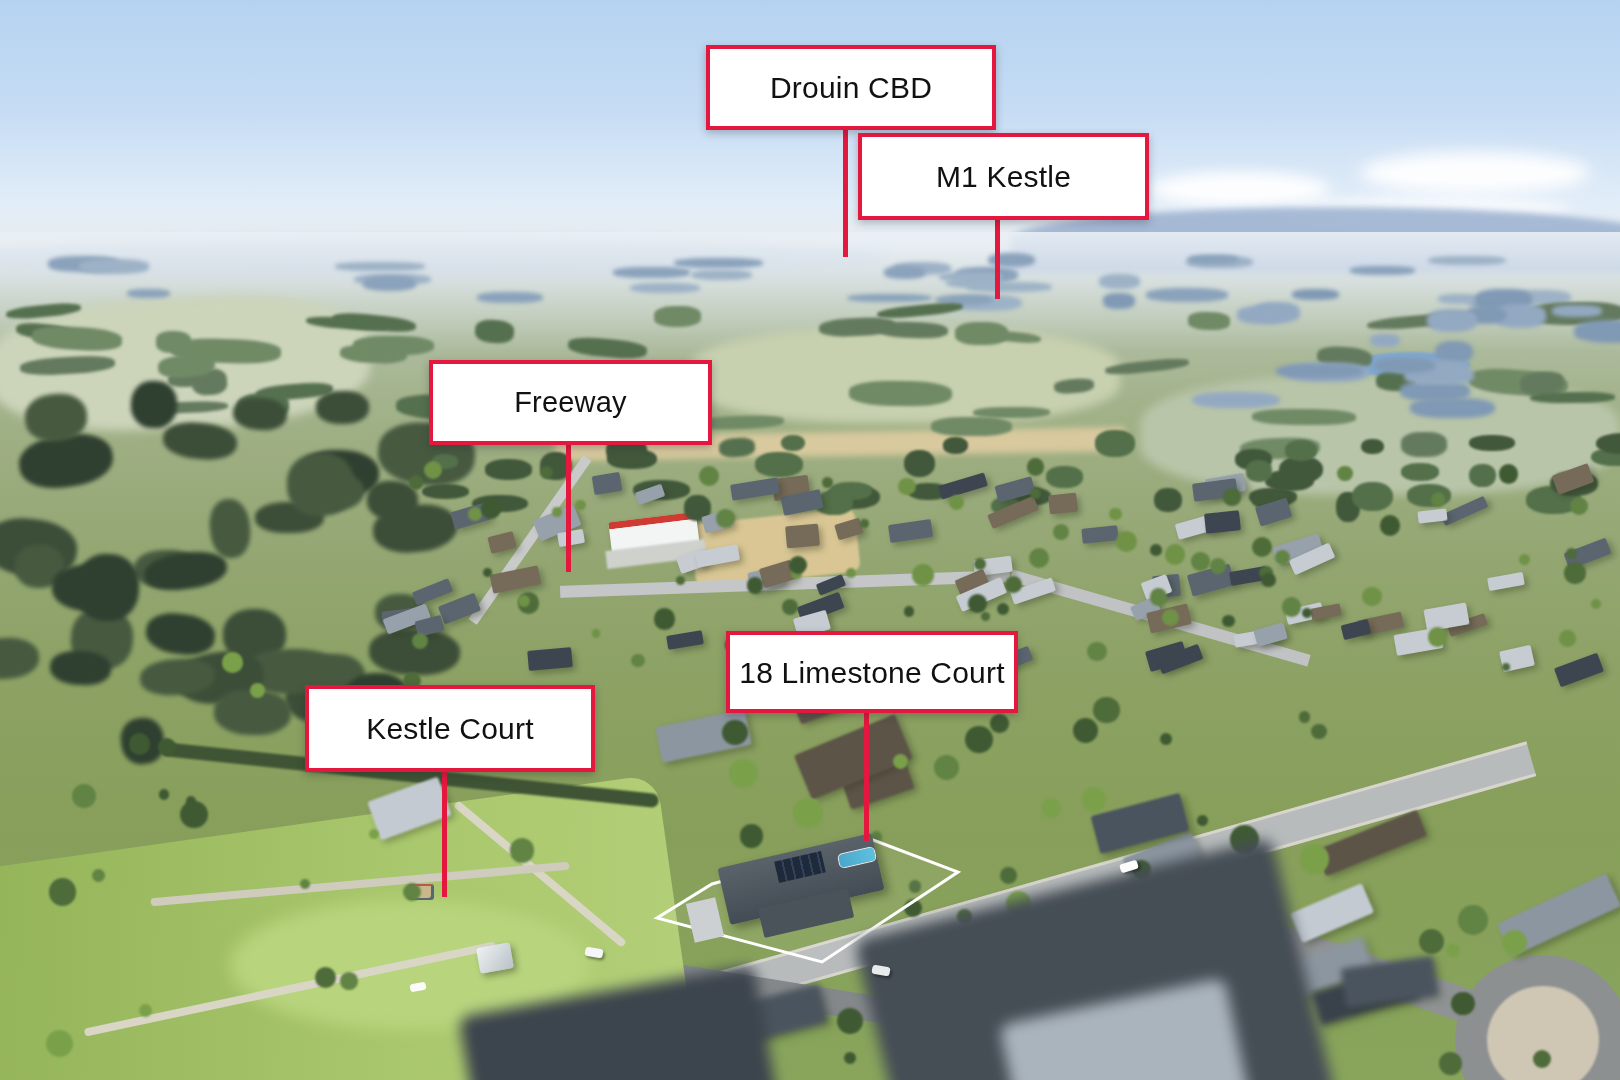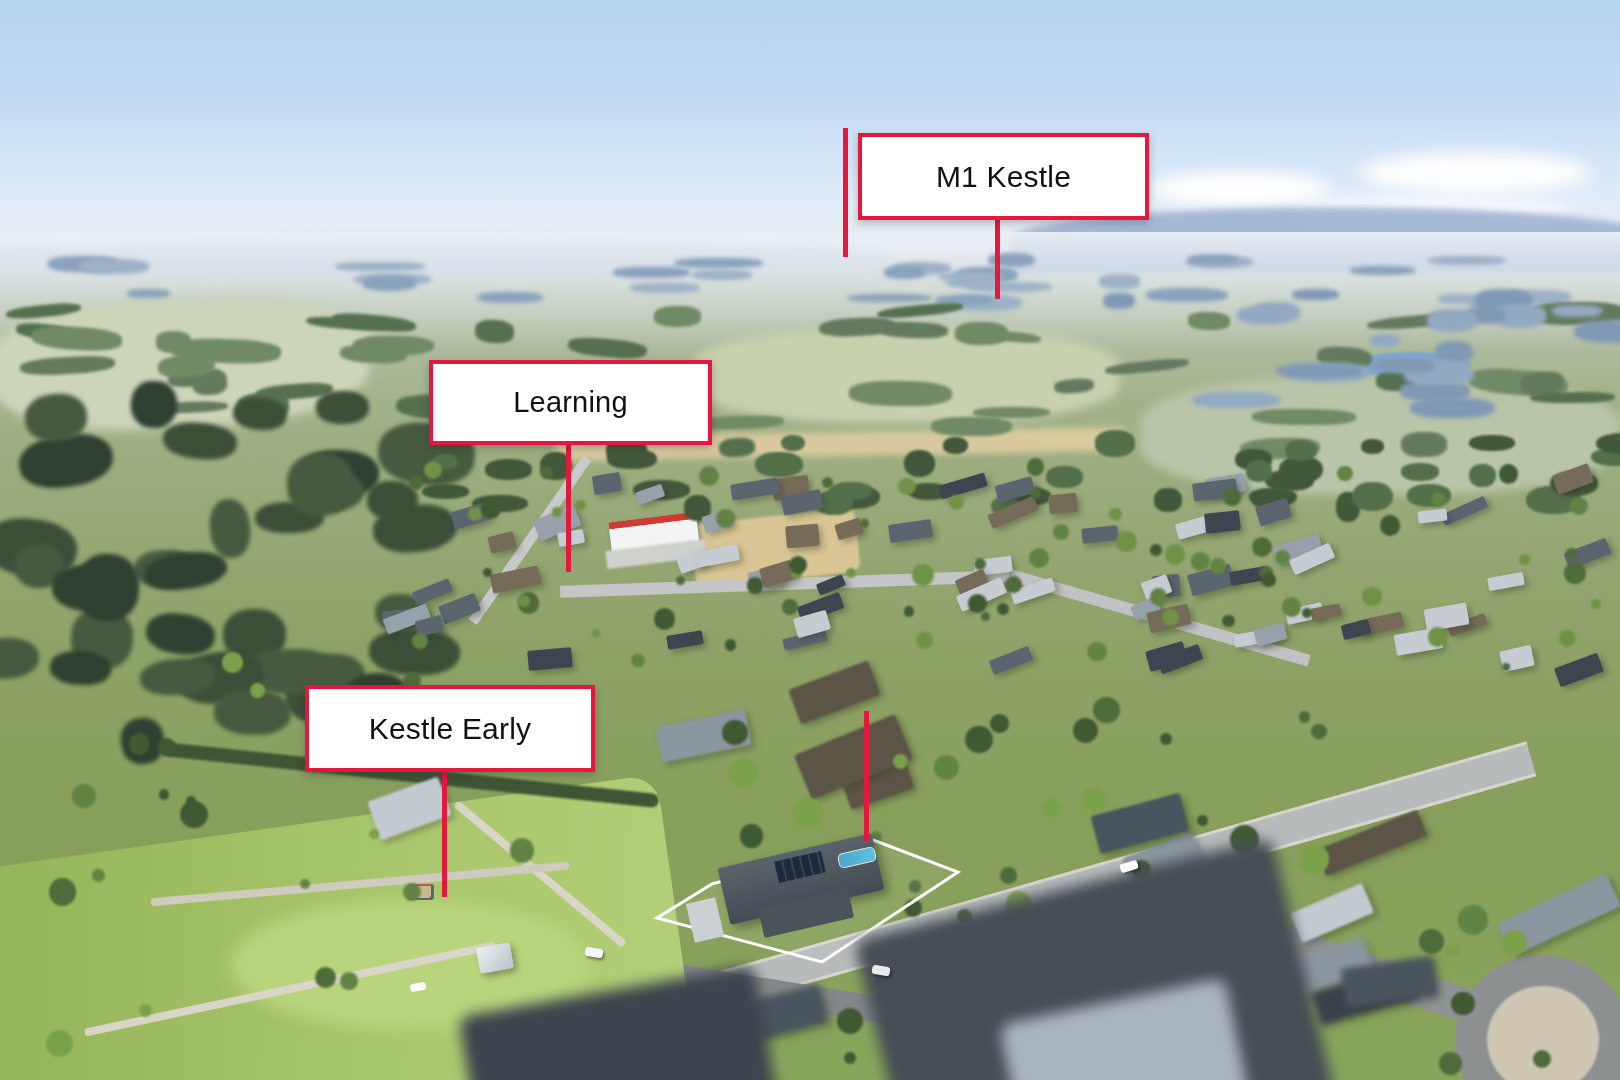--- a/index.html
+++ b/index.html
@@ -485,23 +485,29 @@
     <div class="b" style="left:1120px;top:862px;width:18px;height:9px;background:#fdfdfd;border-radius:3px;transform:rotate(-17deg);box-shadow:2px 2px 3px rgba(0,0,0,.4)"></div>
     <div class="b" style="left:410px;top:983px;width:16px;height:8px;background:#fbfbfb;border-radius:3px;transform:rotate(-10deg)"></div>
   </div>
 
   <div class="leader" style="left:843px;top:128px;height:129px"></div>
   <div class="leader" style="left:995px;top:218px;height:81px"></div>
   <div class="leader" style="left:566px;top:443px;height:129px"></div>
   <div class="leader" style="left:864px;top:711px;height:130px"></div>
   <div class="leader" style="left:442px;top:770px;height:127px"></div>
 
+  <div class="callout" style="left:706px;top:45px;width:290px;height:85px">
+    <span class="clabel">Drouin CBD</span>
+  </div>
   <div class="callout" style="left:858px;top:133px;width:291px;height:87px">
     <span class="clabel">M1 Kestle</span>
   </div>
   <div class="callout" style="left:429px;top:360px;width:283px;height:85px">
-    <span class="clabel" style="font-size:29px">Learning</span>
+    <span class="clabel" style="font-size:29px">Freeway</span>
+  </div>
+  <div class="callout" style="left:726px;top:631px;width:292px;height:82px">
+    <span class="clabel">18 Limestone Court</span>
   </div>
   <div class="callout" style="left:305px;top:685px;width:290px;height:87px">
-    <span class="clabel">Kestle Early</span>
+    <span class="clabel">Kestle Court</span>
   </div>
 
 </div>
 
 </body></html>

